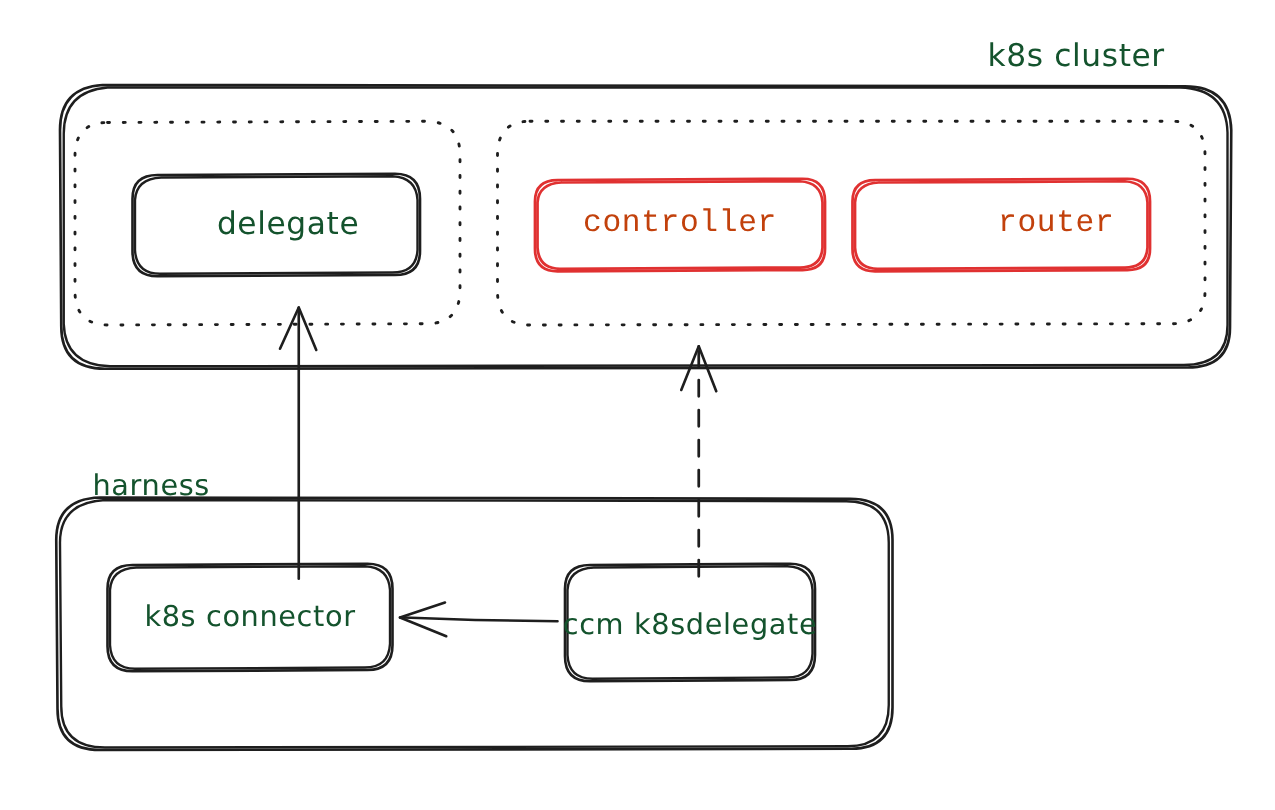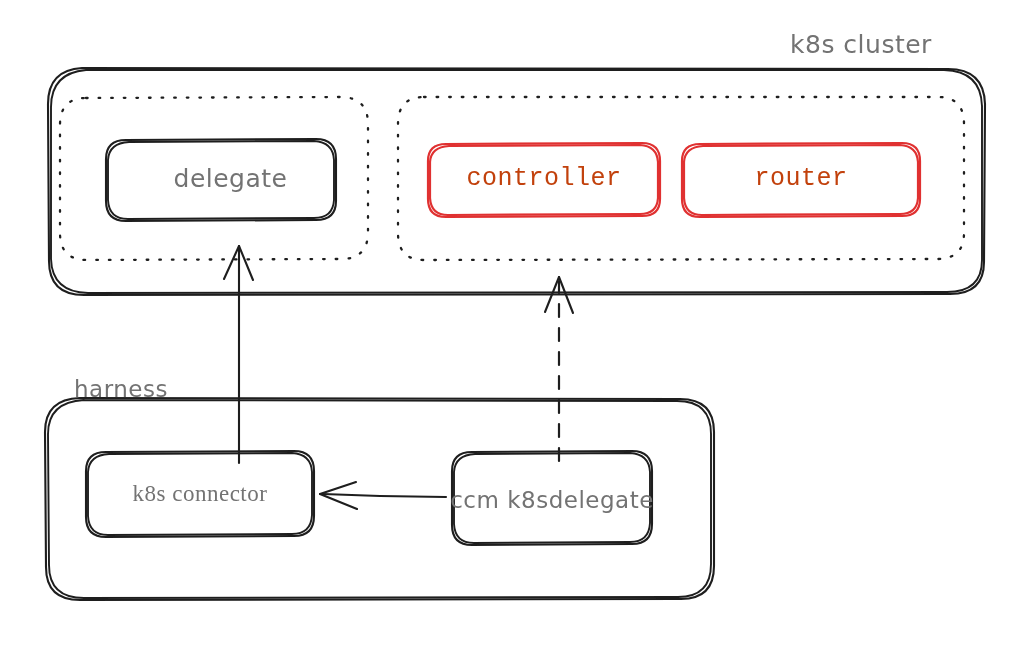--- a/index.html
+++ b/index.html
@@ -20,21 +20,21 @@
   #sketch {
     position: absolute;
     left: 0;
     top: 0;
     width: 1020px;
     height: 648px;
   }
   .lbl {
     position: absolute;
     font-family: "DejaVu Sans", sans-serif;
-    color: #737373;
+    color: #14532d;
     white-space: pre;
     letter-spacing: 0.5px;
     line-height: 1.25;
     user-select: none;
   }
   .lbl.red { color: #c2410c; font-family: Liberation Mono, monospace; }
   .centered {
     display: flex;
     align-items: center;
     justify-content: center;
@@ -49,22 +49,22 @@
   }
   #cap-harness {
     left: 74px; top: 374px;
     width: 180px; height: 30px;
     font-size: 23px;
     justify-content: flex-start;
   }
   
   #lbl-delegate { left: 106px; top: 138px; width: 249px; height: 82px; font-size: 25px; }
   #lbl-controller { left: 428px; top: 142px; width: 232px; height: 74px; font-size: 25px; }
-  #lbl-router { left: 682px; top: 142px; width: 238px; height: 74px; font-size: 25px; }
-  #lbl-k8sconn { left: 86px; top: 452px; width: 228px; height: 84px; font-size: 23px; font-family: Liberation Serif, serif; }
+  #lbl-router { left: 682px; top: 142px; width: 238px; height: 74px; font-size: 25px; padding-left: 44px; }
+  #lbl-k8sconn { left: 86px; top: 452px; width: 228px; height: 84px; font-size: 23px; }
   #lbl-ccmconn { left: 452px; top: 452px; width: 200px; height: 96px; font-size: 23px; }
 </style>
 </head>
 <body>
 
 <div id="canvas">
 
   <svg id="sketch" viewBox="0 0 1020 648" xmlns="http://www.w3.org/2000/svg">
     <defs>
       <style>

